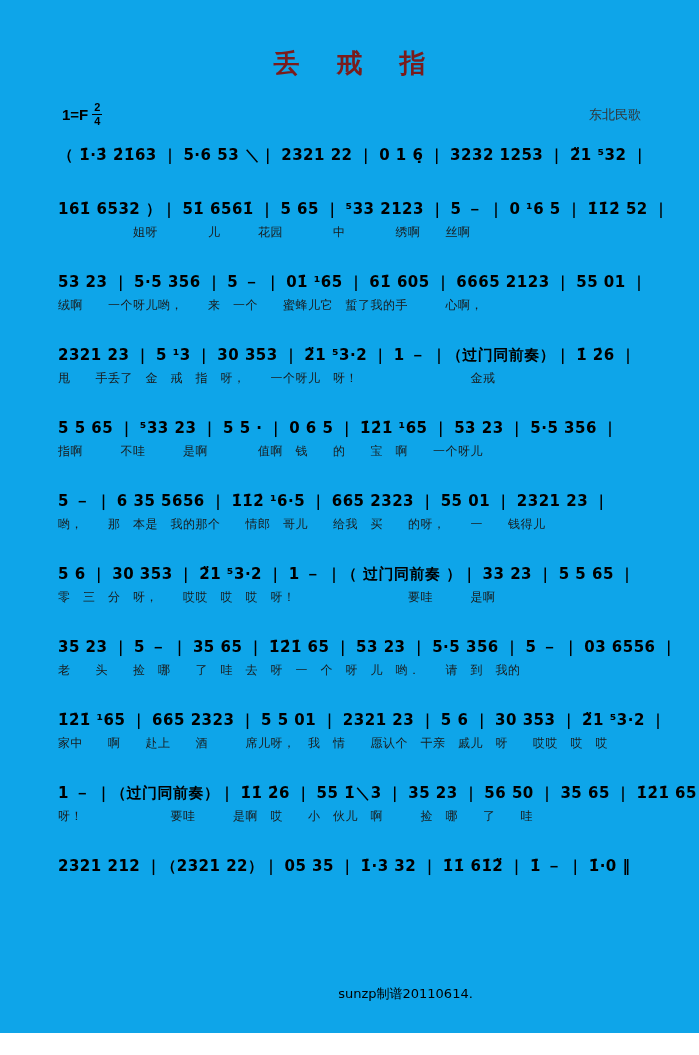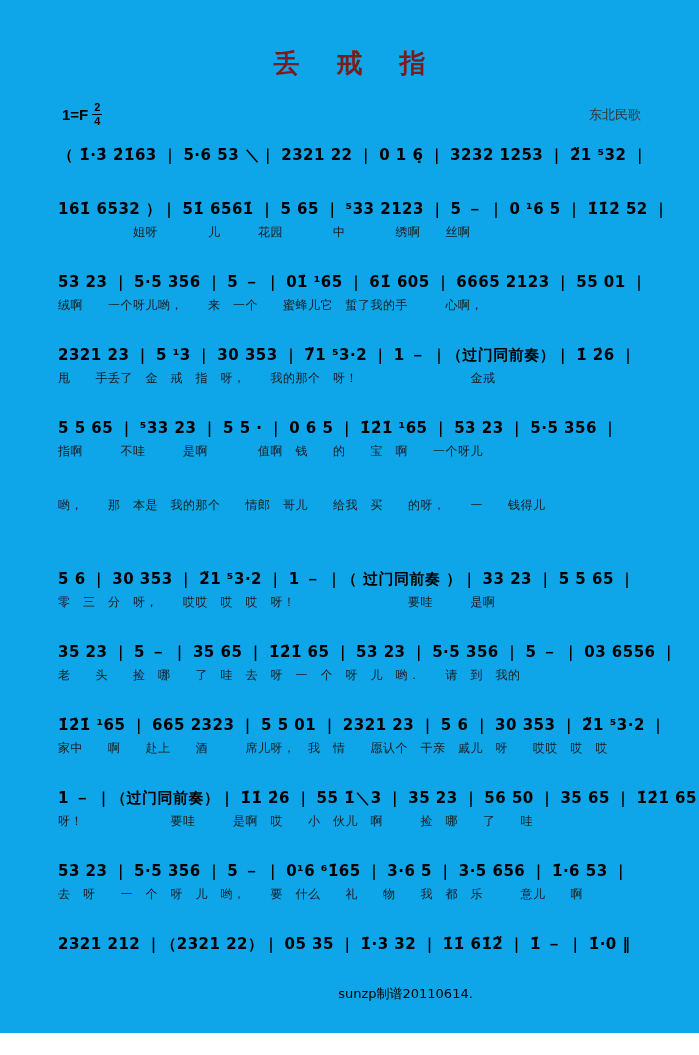--- a/index.html
+++ b/index.html
@@ -62,50 +62,47 @@
     </div>
     <div class="system">
       <div class="notation">161̇ 6532 ）｜ 51̇ 6561̇ ｜ 5 65 ｜ ⁵33 2123 ｜ 5 － ｜ 0 ¹6 5 ｜ 1̇1̇2̇ 52 ｜</div>
       <div class="lyrics">　　　　　　姐呀　　　　儿　　　花园　　　　中　　　　绣啊　　丝啊</div>
     </div>
     <div class="system">
       <div class="notation">53 23 ｜ 5·5 356 ｜ 5 － ｜ 01̇ ¹65 ｜ 61̇ 605 ｜ 6665 2123 ｜ 55 01 ｜</div>
       <div class="lyrics">绒啊　　一个呀儿哟，　　来　一个　　蜜蜂儿它　蜇了我的手　　　心啊，</div>
     </div>
     <div class="system">
-      <div class="notation">2321 23 ｜ 5 ¹3 ｜ 30 353 ｜ 7̈1 ⁵3·2 ｜ 1 － ｜（过门同前奏）｜ 1̇ 2̇6 ｜</div>
-      <div class="lyrics">甩　　手丢了　金　戒　指　呀，　　我的那个　呀！　　　　　　　　　金戒</div>
+      <div class="notation">2321 23 ｜ 5 ¹3 ｜ 30 353 ｜ 2̈1 ⁵3·2 ｜ 1 － ｜（过门同前奏）｜ 1̇ 2̇6 ｜</div>
+      <div class="lyrics">甩　　手丢了　金　戒　指　呀，　　一个呀儿　呀！　　　　　　　　　金戒</div>
     </div>
     <div class="system">
       <div class="notation">5 5 65 ｜ ⁵33 23 ｜ 5 5 · ｜ 0 6 5 ｜ 1̇2̇1̇ ¹65 ｜ 53 23 ｜ 5·5 356 ｜</div>
       <div class="lyrics">指啊　　　不哇　　　是啊　　　　值啊　钱　　的　　宝　啊　　一个呀儿</div>
     </div>
     <div class="system">
+      <div class="notation">5 － ｜ 6 35 5656 ｜ 1̇1̇2̇ ¹6·5 ｜ 665 2323 ｜ 55 01 ｜ 2321 23 ｜</div>
       <div class="lyrics">哟，　　那　本是　我的那个　　情郎　哥儿　　给我　买　　的呀，　　一　　钱得儿</div>
     </div>
     <div class="system">
       <div class="notation">5 6 ｜ 30 353 ｜ 2̈1 ⁵3·2 ｜ 1 － ｜（ 过门同前奏 ）｜ 33 23 ｜ 5 5 65 ｜</div>
       <div class="lyrics">零　三　分　呀，　　哎哎　哎　哎　呀！　　　　　　　　　要哇　　　是啊</div>
     </div>
     <div class="system">
       <div class="notation">35 23 ｜ 5 － ｜ 35 65 ｜ 1̇2̇1̇ 65 ｜ 53 23 ｜ 5·5 356 ｜ 5 － ｜ 03 6556 ｜</div>
       <div class="lyrics">老　　头　　捡　哪　　了　哇　去　呀　一　个　呀　儿　哟．　　请　到　我的</div>
     </div>
     <div class="system">
       <div class="notation">1̇2̇1̇ ¹65 ｜ 665 2323 ｜ 5 5 01 ｜ 2321 23 ｜ 5 6 ｜ 30 353 ｜ 2̈1 ⁵3·2 ｜</div>
       <div class="lyrics">家中　　啊　　赴上　　酒　　　席儿呀，　我　情　　愿认个　干亲　戚儿　呀　　哎哎　哎　哎</div>
     </div>
     <div class="system">
       <div class="notation">1 － ｜（过门同前奏）｜ 1̇1̇ 2̇6 ｜ 55 1̇＼3 ｜ 35 23 ｜ 56 50 ｜ 35 65 ｜ 1̇2̇1̇ 65 ｜</div>
       <div class="lyrics">呀！　　　　　　　要哇　　　是啊　哎　　小　伙儿　啊　　　捡　哪　　了　　哇</div>
     </div>
     <div class="system">
-      <div class="notation">53 23 ｜ 5·5 356 ｜ 5 － ｜ 0¹6 ⁶1̇65 ｜ 3·6 5 ｜ 3·5 656 ｜ 1̇·6 53 ｜</div>
-      <div class="lyrics">去　呀　　一　个　呀　儿　哟，　　要　什么　　礼　　物　　我　都　乐　　　意儿　　啊</div>
-    </div>
-    <div class="system">
       <div class="notation">2321 212 ｜（2321 22）｜ 05 35 ｜ 1̇·3 32 ｜ 1̇1̇ 61̇2̈ ｜ 1̇ － ｜ 1̇·0 ‖</div>
     </div>
   </div>
 
   <div class="footer">sunzp制谱20110614.</div>
 
 </div>
 
 </body></html>

